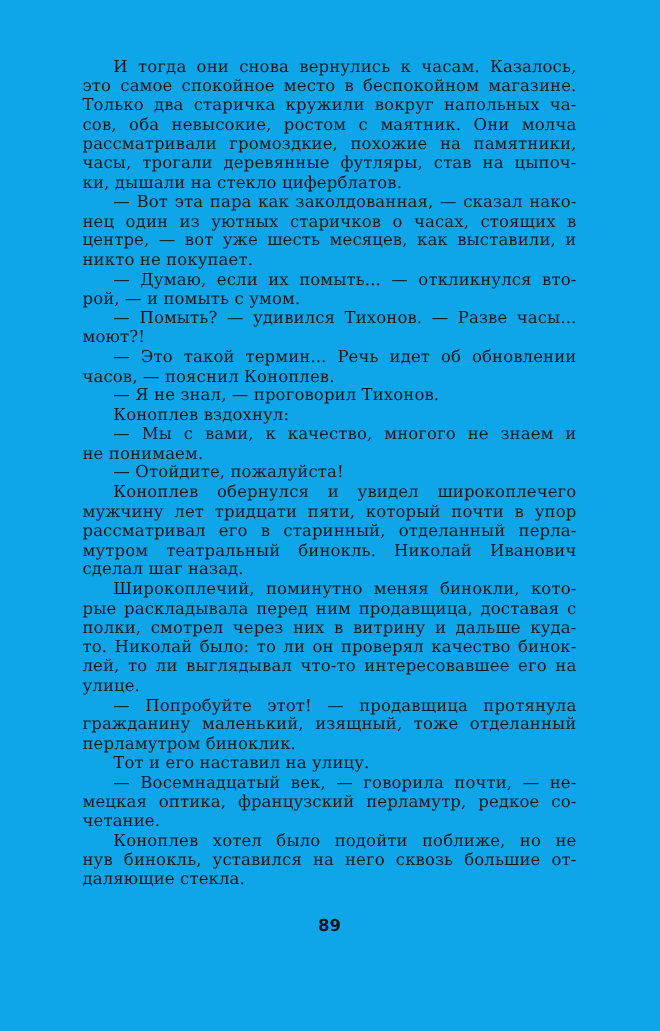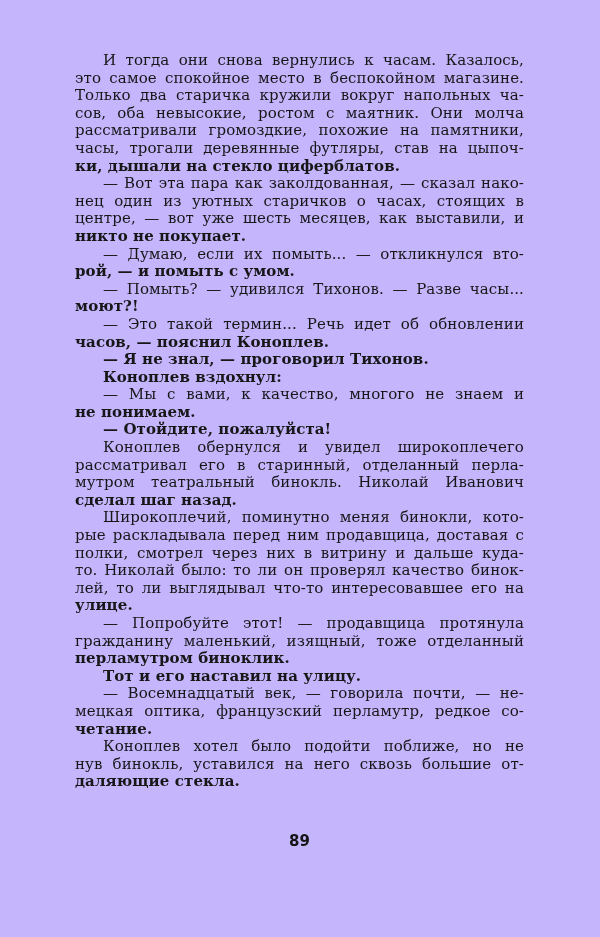--- a/index.html
+++ b/index.html
@@ -8,39 +8,38 @@
     height: 937px;
     background: #fdfdfc;
     font-family: "DejaVu Serif", serif;
     color: #171717;
   }
   .page {
     position: relative;
     width: 600px;
     height: 937px;
     overflow: hidden;
-    background: #c4b5fd;
+    background: #0ea5e9;
   }
   .text-block {
     position: absolute;
     left: 75px;
     top: 52px;
     width: 449px;
   }
   .para { margin: 0; padding: 0; }
   .line {
     font-size: 15px;
     line-height: 17.6px;
     text-align: justify;
     text-align-last: justify;
     letter-spacing: 0.1px;
   }
   .line.last {
     text-align-last: left;
-    font-weight: bold;
   }
   .para .line:first-child {
     text-indent: 28px;
   }
   .folio {
     position: absolute;
     top: 832px;
     left: 75px;
     width: 449px;
     text-align: center;
@@ -90,20 +89,21 @@
       </div>
       <div class="para">
         <div class="line">— Мы с вами, к качество, многого не знаем и</div>
         <div class="line last">не понимаем.</div>
       </div>
       <div class="para">
         <div class="line last">— Отойдите, пожалуйста!</div>
       </div>
       <div class="para">
         <div class="line">Коноплев обернулся и увидел широкоплечего</div>
+        <div class="line">мужчину лет тридцати пяти, который почти в упор</div>
         <div class="line">рассматривал его в старинный, отделанный перла-</div>
         <div class="line">мутром театральный бинокль. Николай Иванович</div>
         <div class="line last">сделал шаг назад.</div>
       </div>
       <div class="para">
         <div class="line">Широкоплечий, поминутно меняя бинокли, кото-</div>
         <div class="line">рые раскладывала перед ним продавщица, доставая с</div>
         <div class="line">полки, смотрел через них в витрину и дальше куда-</div>
         <div class="line">то. Николай было: то ли он проверял качество бинок-</div>
         <div class="line">лей, то ли выглядывал что-то интересовавшее его на</div>

